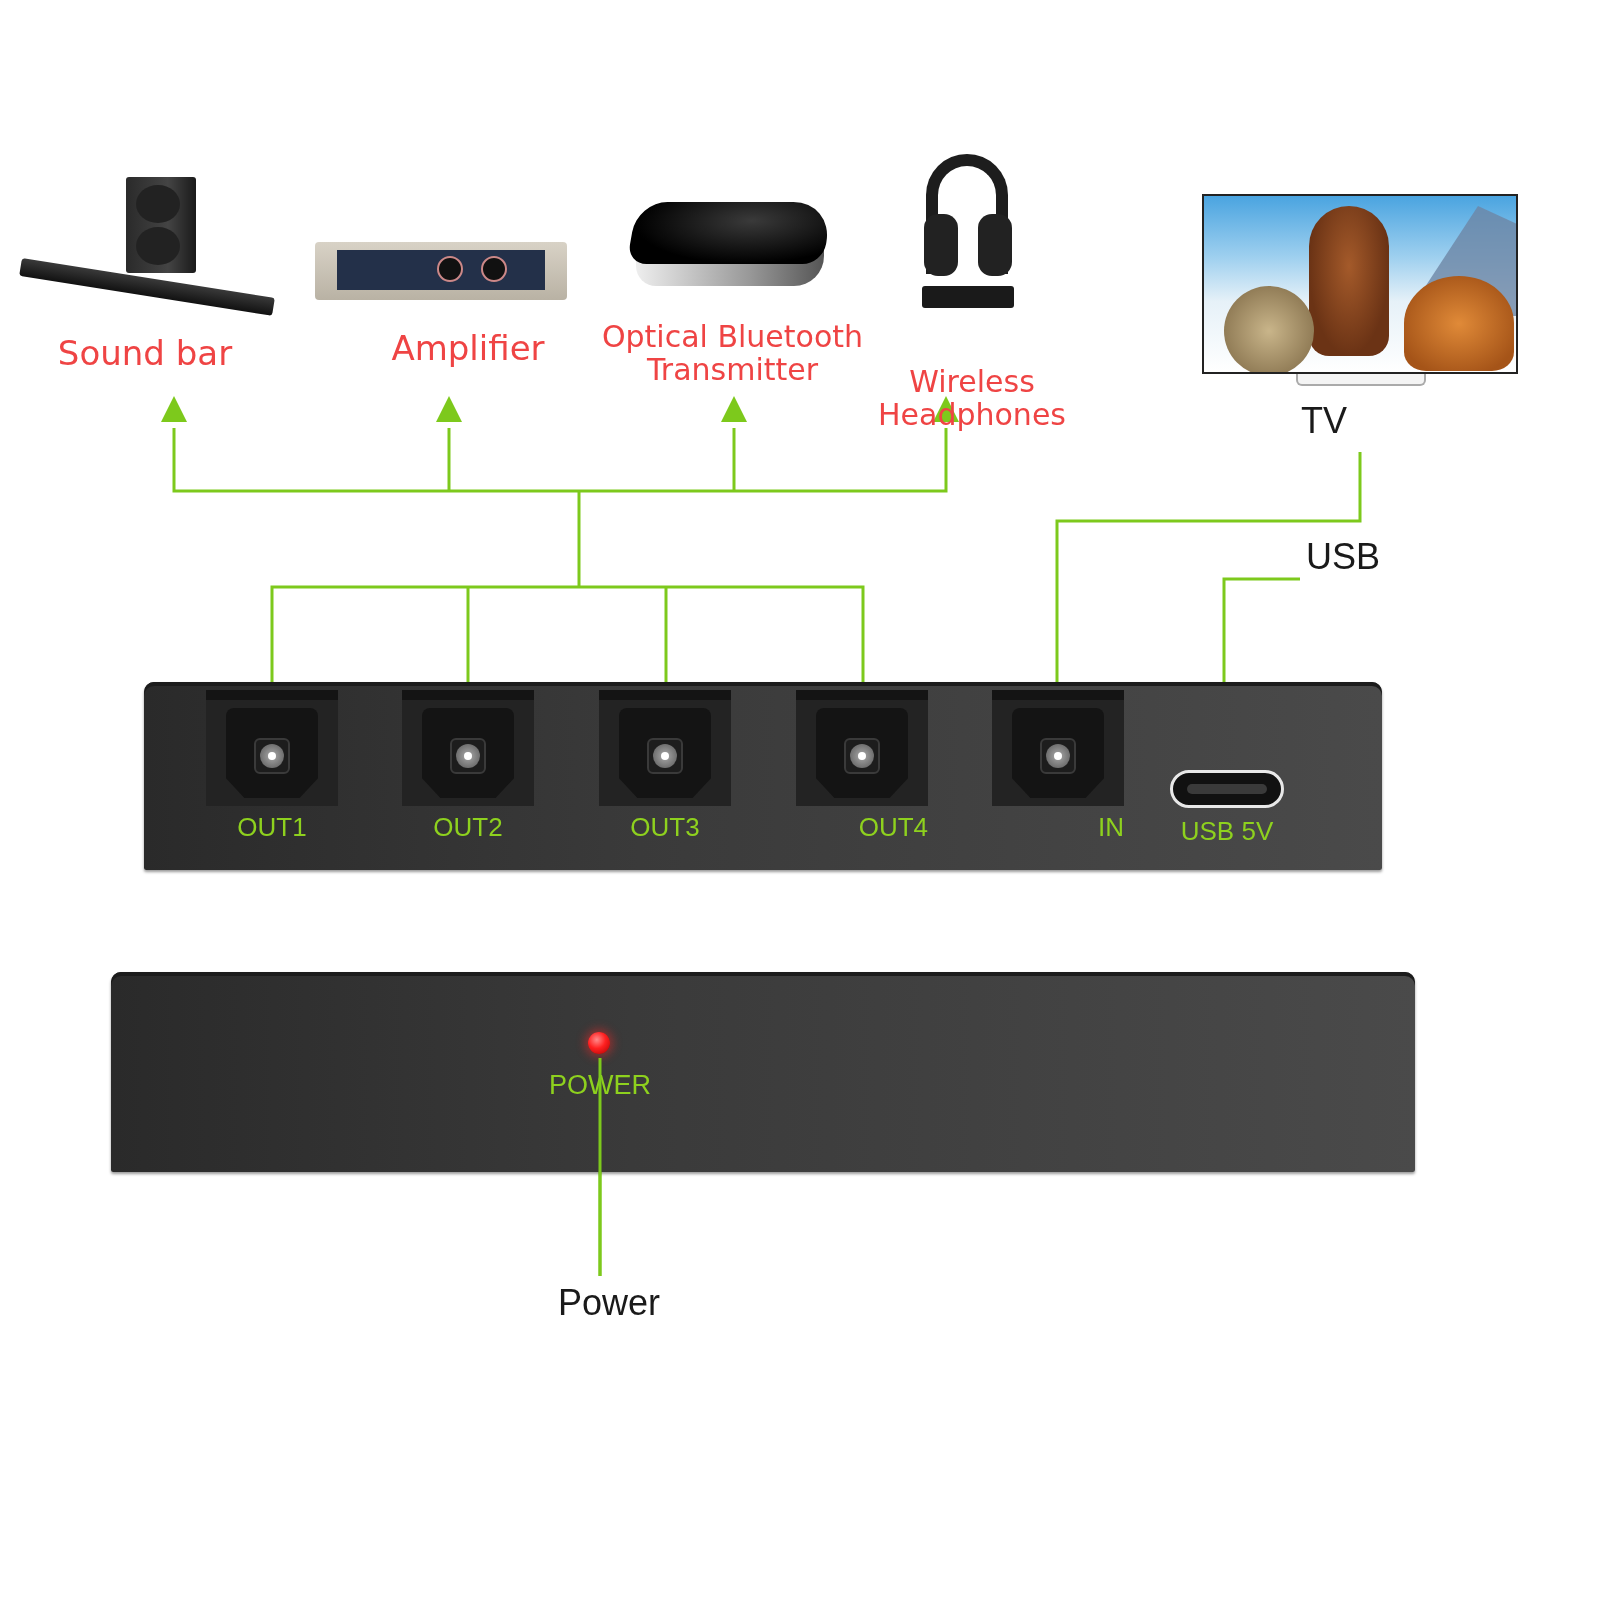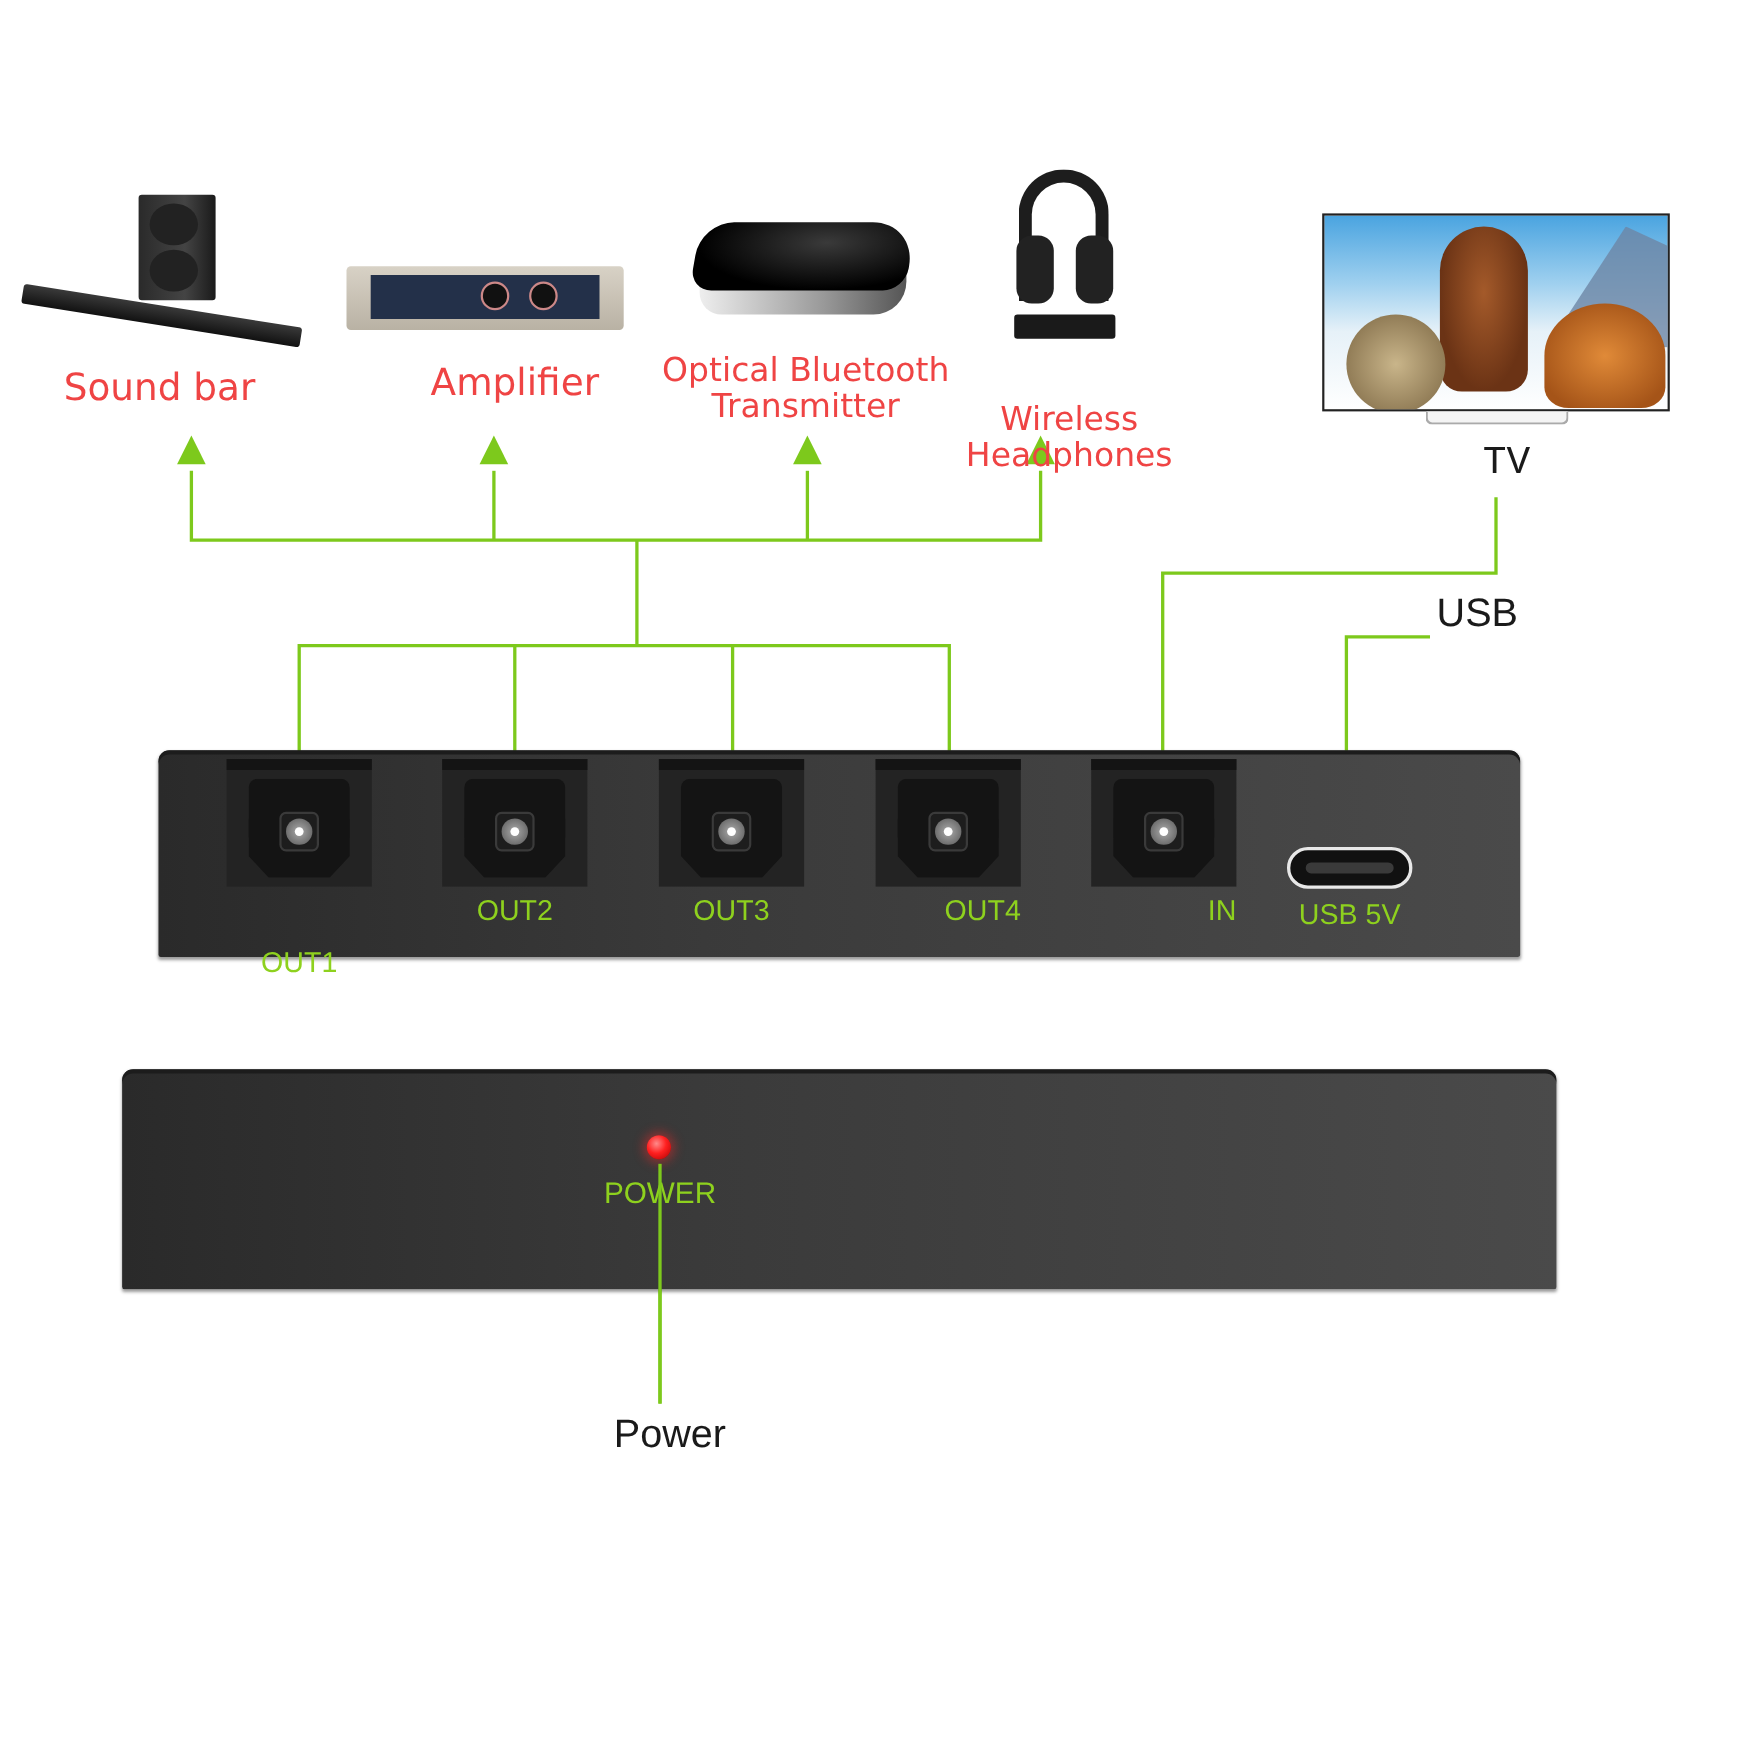--- a/index.html
+++ b/index.html
@@ -99,21 +99,21 @@
 <div class="dev-label" style="left:40px; top:336px; width:210px;">Sound bar</div>
 <div class="dev-label" style="left:368px; top:331px; width:200px;">Amplifier</div>
 <div class="dev-label small" style="left:595px; top:320px; width:275px;">
   <div>Optical Bluetooth</div>
   <div>Transmitter</div>
 </div>
 <div class="dev-label small" style="left:872px; top:320px; width:200px;margin-top:45px;">
   <div>Wireless</div>
   <div>Headphones</div>
 </div>
-<div class="plain-label" style="left:1348px; top:400px;font-family:Liberation Mono, monospace;">TV</div>
+<div class="plain-label" style="left:1301px; top:400px;">TV</div>
 <div class="plain-label" style="left:1306px; top:536px;">USB</div>
 
 <div class="box" style="left:144px; top:682px; width:1238px; height:188px;"></div>
 
 <div class="port" style="left:206px; top:690px;">
     <div class="socket"></div>
     <div class="lens"></div>
   </div>
 <div class="port" style="left:402px; top:690px;">
     <div class="socket"></div>
@@ -125,21 +125,21 @@
   </div>
 <div class="port" style="left:796px; top:690px;">
     <div class="socket"></div>
     <div class="lens"></div>
   </div>
 <div class="port" style="left:992px; top:690px;">
     <div class="socket"></div>
     <div class="lens"></div>
   </div>
 
-<div class="port-label" style="left:206px; top:860px;">OUT1</div>
+<div class="port-label" style="left:206px; top:812px;">OUT1</div>
 <div class="port-label" style="left:402px; top:812px;">OUT2</div>
 <div class="port-label" style="left:599px; top:812px;">OUT3</div>
 <div class="port-label" style="left:796px; top:812px;text-align:right;">OUT4</div>
 <div class="port-label" style="left:992px; top:812px;text-align:right;">IN</div>
 
 <div class="usb-port" style="left:1170px; top:770px;"></div>
 <div class="port-label" style="left:1160px; top:816px; width:134px;">USB 5V</div>
 
 <div class="box" style="left:111px; top:972px; width:1304px; height:200px;"></div>
 <div class="led" style="left:588px; top:1032px;"></div>

